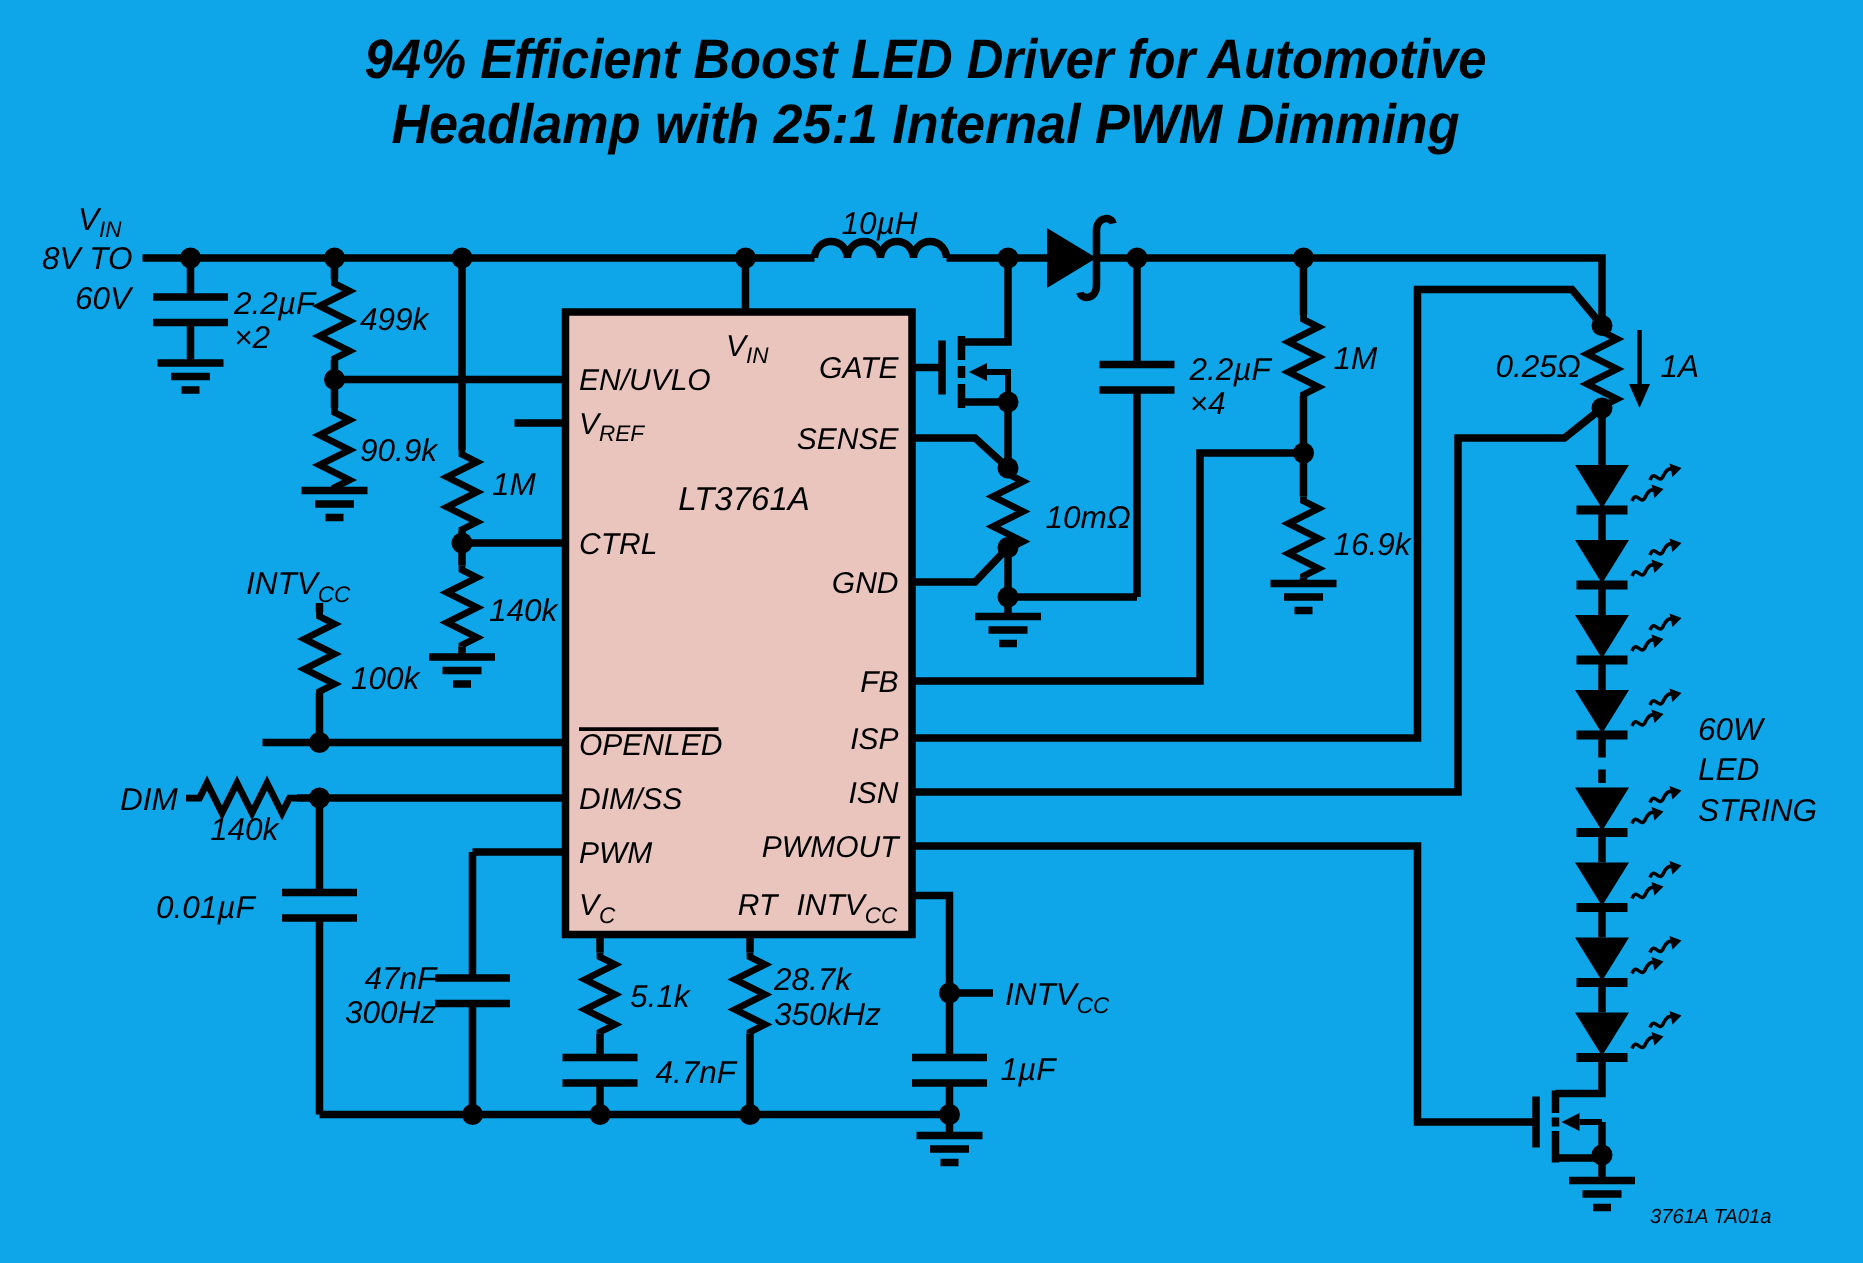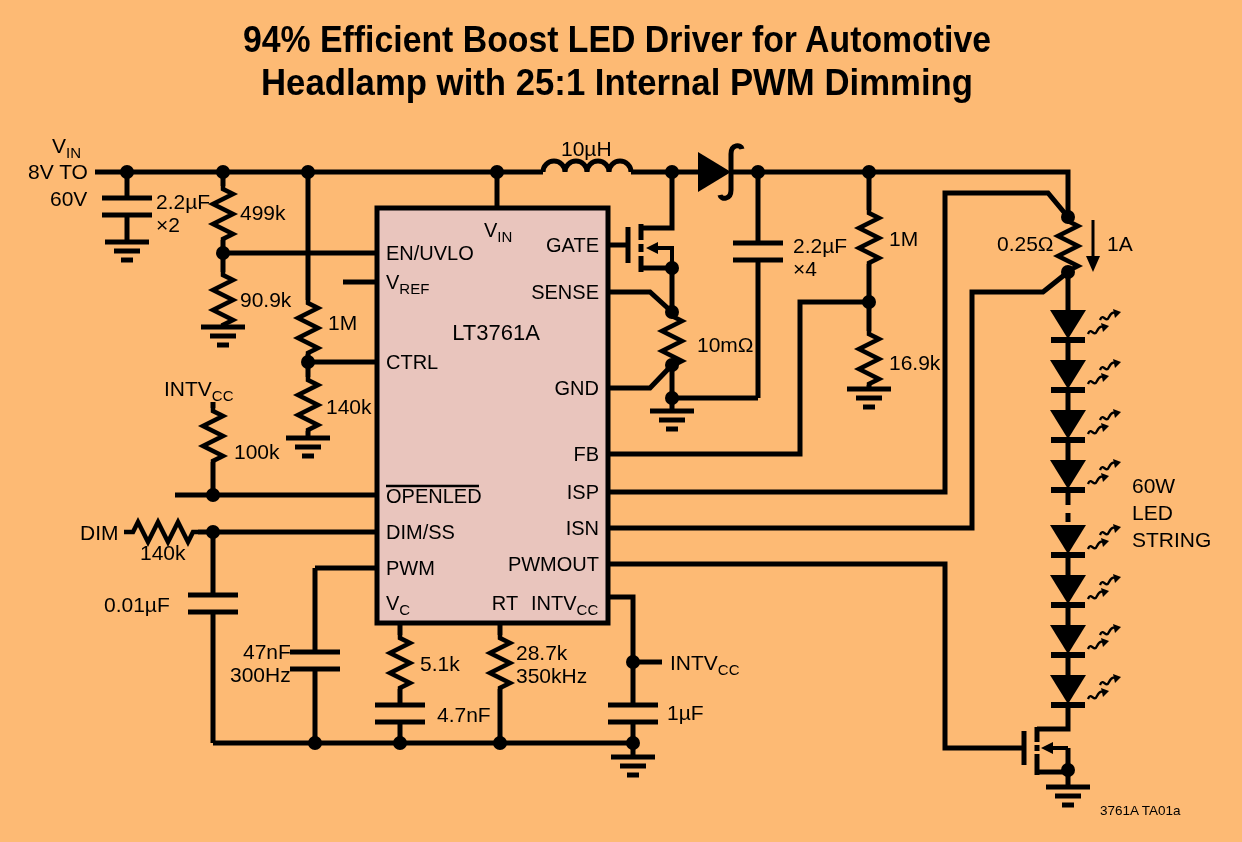--- a/index.html
+++ b/index.html
@@ -1,16 +1,16 @@
 <!DOCTYPE html>
 <html><head>
 <meta charset="utf-8">
 <style>
   html,body{margin:0;padding:0;background:#ffffff;}
-  .page{width:1242px;height:842px;position:relative;background:#fdba74;overflow:hidden;}
+  .page{width:1242px;height:842px;position:relative;background:#0ea5e9;overflow:hidden;font-style:italic;}
   svg{display:block;}
   text{font-family:"Liberation Sans","DejaVu Sans",sans-serif;fill:#000;}
   .val{font-size:21px;}
   .pin{font-size:20px;}
   .title{font-size:37px;font-weight:bold;}
   .tiny{font-size:13.5px;}
   .partnum{font-size:22px;}
 </style>
 </head>
 <body>

